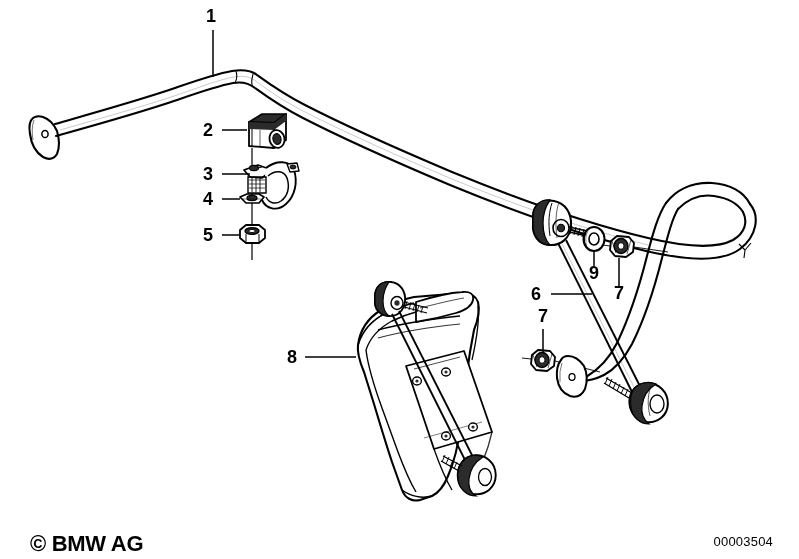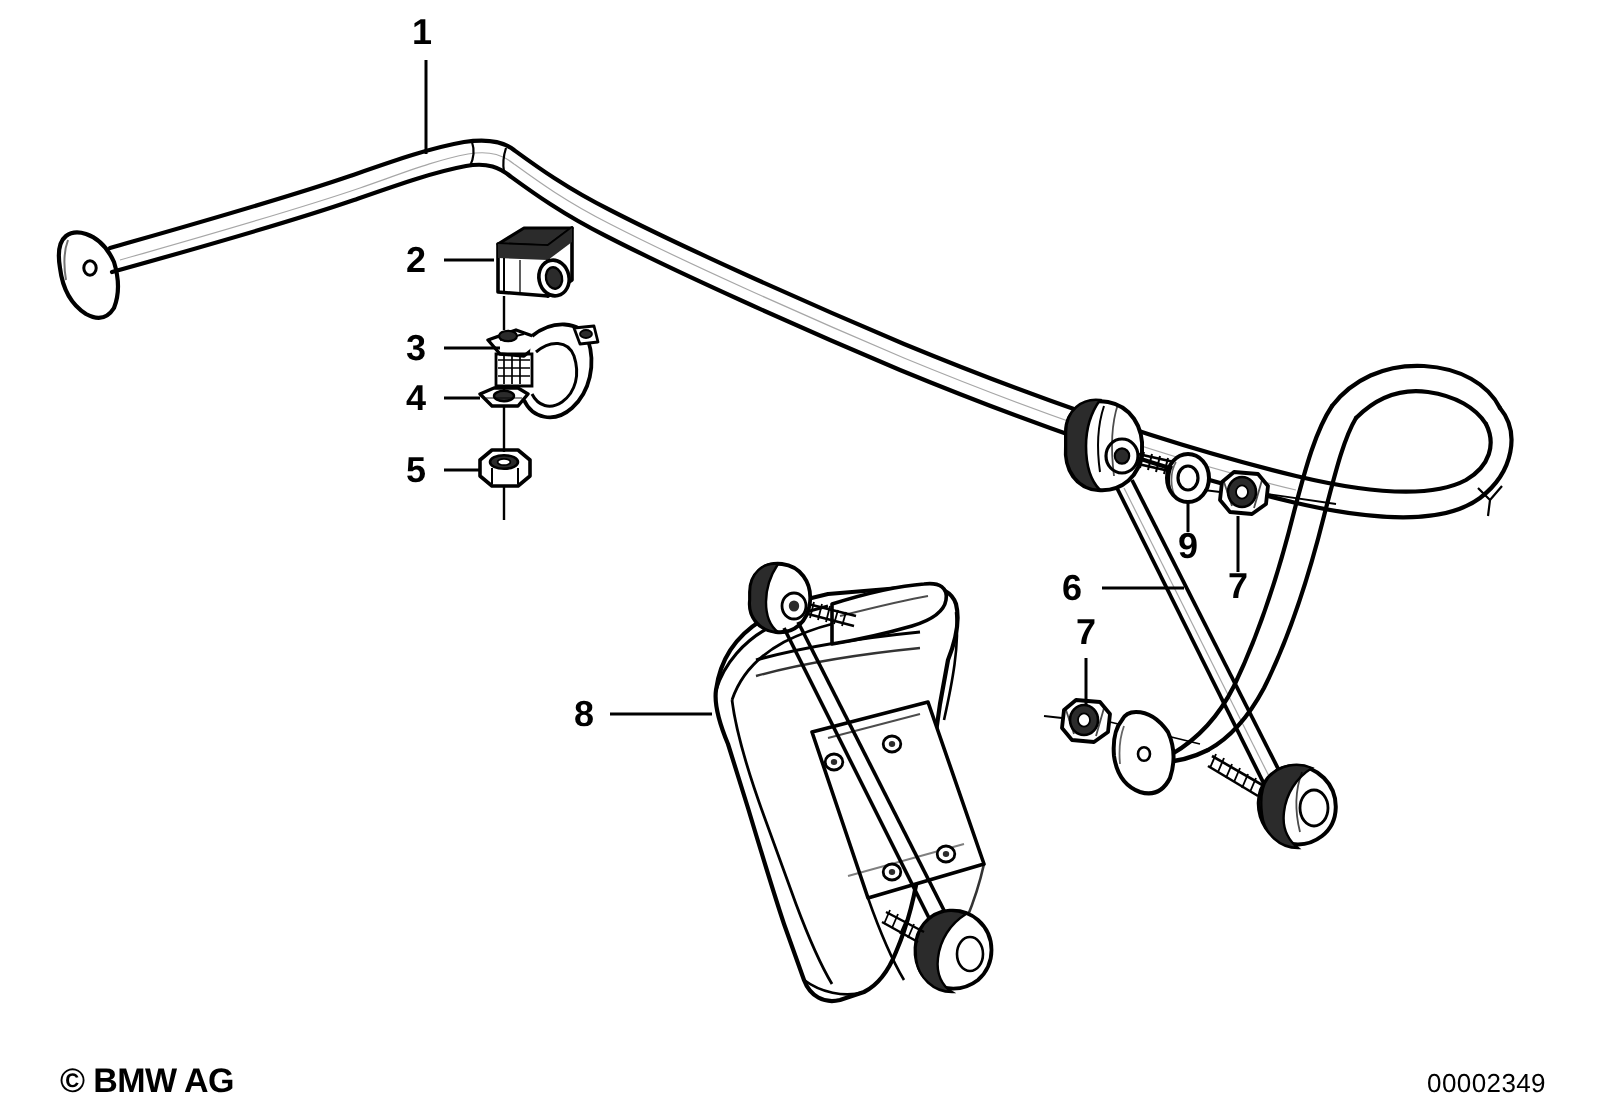--- a/index.html
+++ b/index.html
@@ -24,21 +24,21 @@
     left: 0;
     top: 0;
     width: 799px;
     height: 559px;
     display: block;
   }
   .footer-left {
     position: absolute;
     left: 30px;
     top: 531px;
-    font-size: 17px;
+    font-size: 22px;
     font-weight: bold;
     letter-spacing: -0.3px;
     font-family: "Liberation Sans", sans-serif;
     white-space: nowrap;
   }
   .footer-right {
     position: absolute;
     right: 26px;
     top: 534px;
     font-size: 13px;
@@ -422,15 +422,15 @@
 
       <g>
         <line x1="594" y1="266" x2="594" y2="251" stroke="#000" stroke-width="1.5"></line>
         <text class="callout" x="594" y="279" text-anchor="middle">9</text>
       </g>
 
     </g>
   </svg>
 
   <div class="footer-left">© BMW AG</div>
-  <div class="footer-right">00002349</div>
+  <div class="footer-right">00003504</div>
 
 </div>
 
 </body></html>

